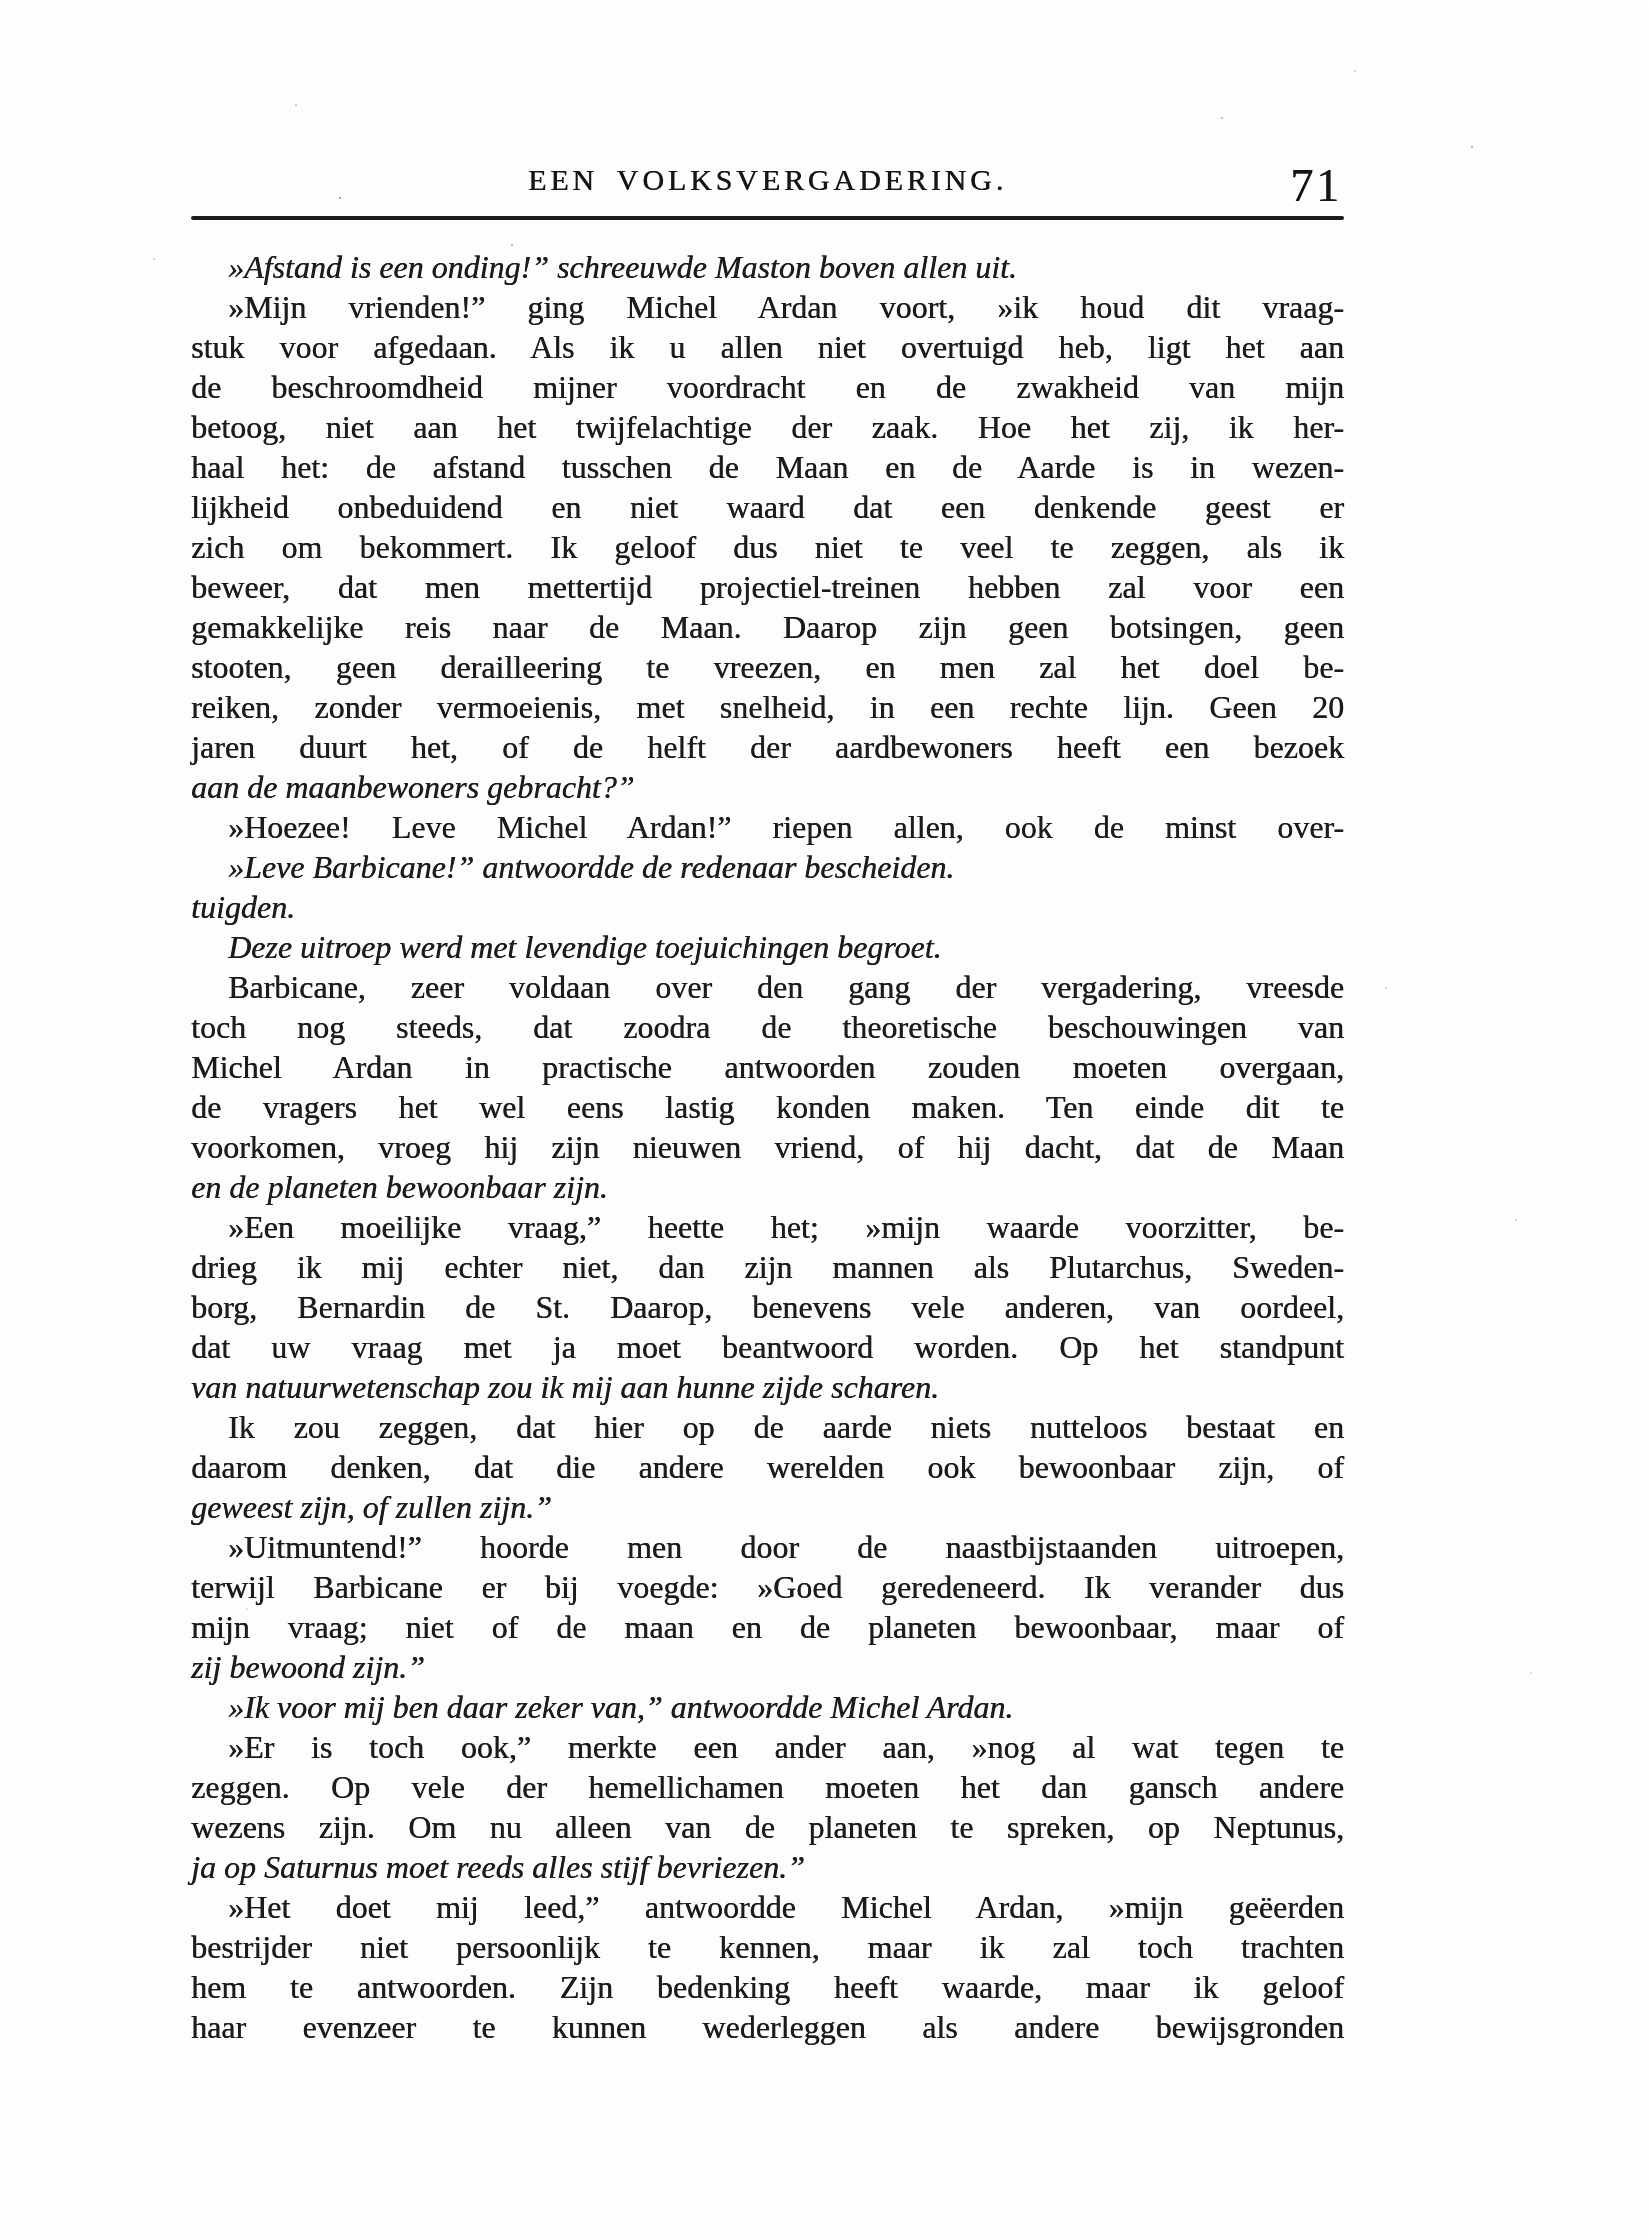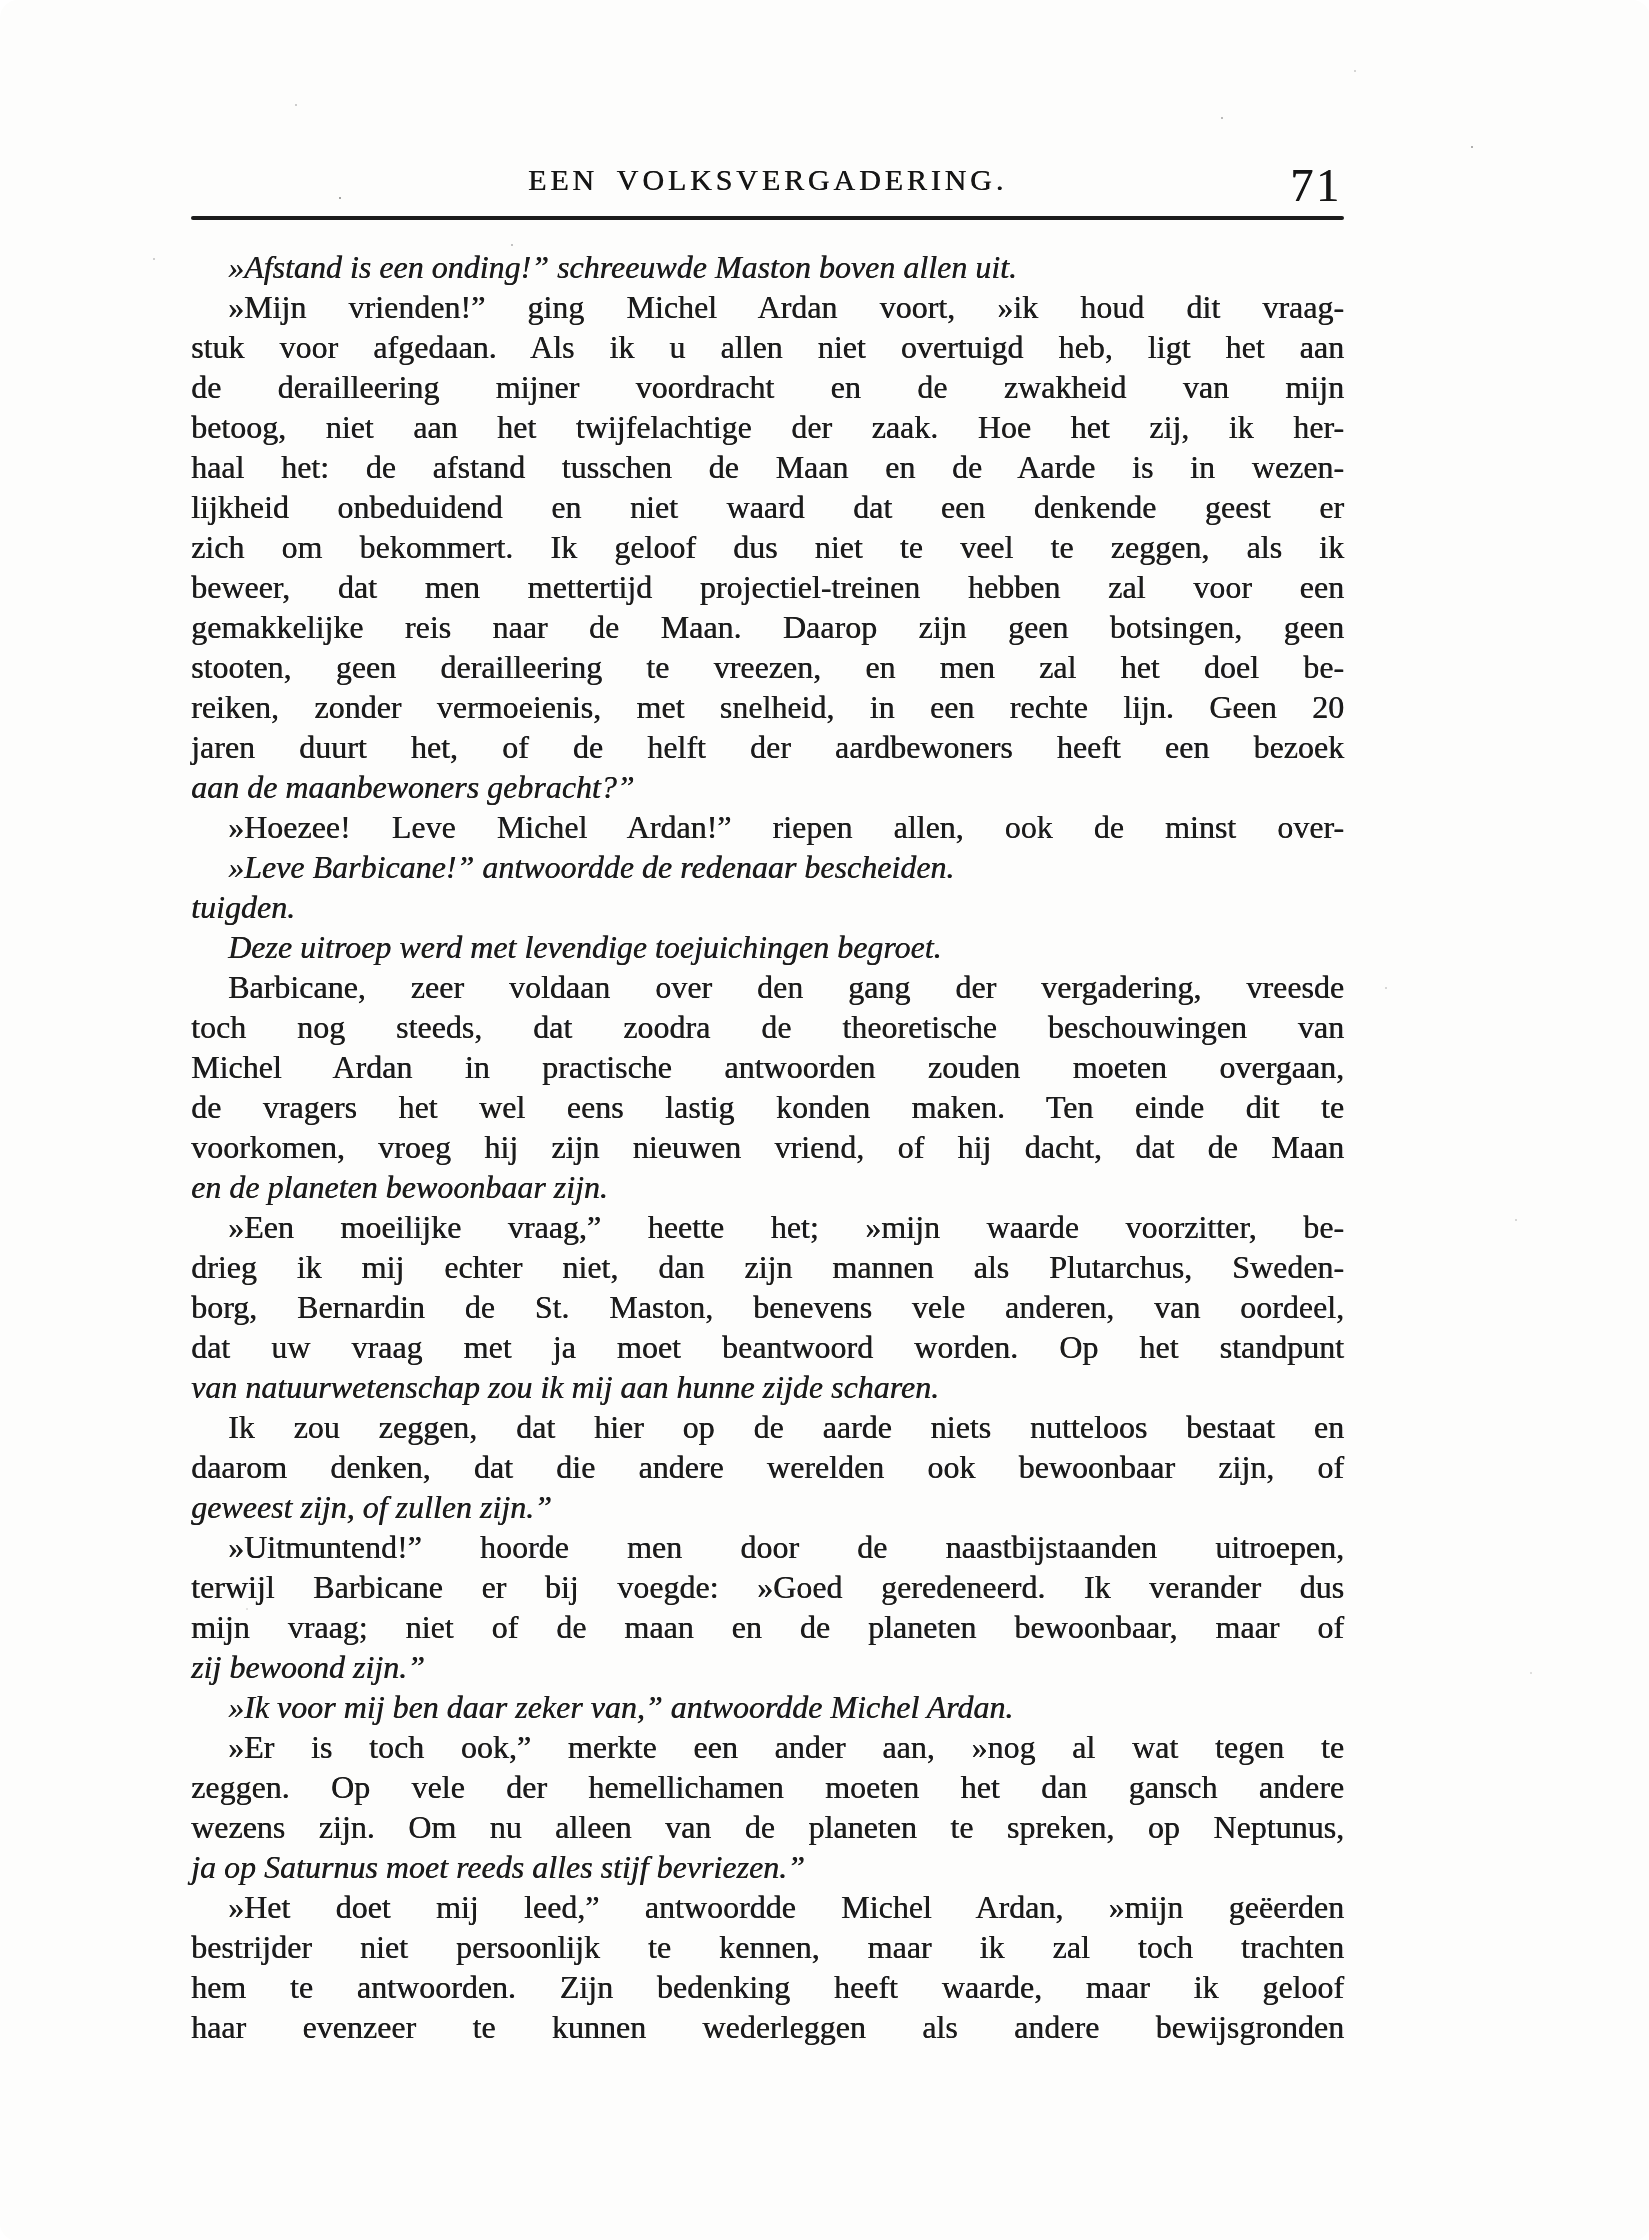--- a/index.html
+++ b/index.html
@@ -103,21 +103,21 @@
     <span class="running-title">EEN VOLKSVERGADERING.</span>
     <span class="page-number">71</span>
   </div>
 
   <div class="rule"></div>
 
   <div class="text-body">
       <div class="line first end">»Afstand is een onding!” schreeuwde Maston boven allen uit.</div>
       <div class="line first">»Mijn vrienden!” ging Michel Ardan voort, »ik houd dit vraag-</div>
       <div class="line">stuk voor afgedaan. Als ik u allen niet overtuigd heb, ligt het aan</div>
-      <div class="line">de derailleering mijner voordracht en de zwakheid van mijn</div>
+      <div class="line">de beschroomdheid mijner voordracht en de zwakheid van mijn</div>
       <div class="line">betoog, niet aan het twijfelachtige der zaak. Hoe het zij, ik her-</div>
       <div class="line">haal het: de afstand tusschen de Maan en de Aarde is in wezen-</div>
       <div class="line">lijkheid onbeduidend en niet waard dat een denkende geest er</div>
       <div class="line">zich om bekommert. Ik geloof dus niet te veel te zeggen, als ik</div>
       <div class="line">beweer, dat men mettertijd projectiel-treinen hebben zal voor een</div>
       <div class="line">gemakkelijke reis naar de Maan. Daarop zijn geen botsingen, geen</div>
       <div class="line">stooten, geen derailleering te vreezen, en men zal het doel be-</div>
       <div class="line">reiken, zonder vermoeienis, met snelheid, in een rechte lijn. Geen 20</div>
       <div class="line">jaren duurt het, of de helft der aardbewoners heeft een bezoek</div>
       <div class="line end">aan de maanbewoners gebracht?”</div>
@@ -126,21 +126,21 @@
       <div class="line end">tuigden.</div>
       <div class="line first end">Deze uitroep werd met levendige toejuichingen begroet.</div>
       <div class="line first">Barbicane, zeer voldaan over den gang der vergadering, vreesde</div>
       <div class="line">toch nog steeds, dat zoodra de theoretische beschouwingen van</div>
       <div class="line">Michel Ardan in practische antwoorden zouden moeten overgaan,</div>
       <div class="line">de vragers het wel eens lastig konden maken. Ten einde dit te</div>
       <div class="line">voorkomen, vroeg hij zijn nieuwen vriend, of hij dacht, dat de Maan</div>
       <div class="line end">en de planeten bewoonbaar zijn.</div>
       <div class="line first">»Een moeilijke vraag,” heette het; »mijn waarde voorzitter, be-</div>
       <div class="line">drieg ik mij echter niet, dan zijn mannen als Plutarchus, Sweden-</div>
-      <div class="line">borg, Bernardin de St. Maston, benevens vele anderen, van oordeel,</div>
+      <div class="line">borg, Bernardin de St. Daarop, benevens vele anderen, van oordeel,</div>
       <div class="line">dat uw vraag met ja moet beantwoord worden. Op het standpunt</div>
       <div class="line end">van natuurwetenschap zou ik mij aan hunne zijde scharen.</div>
       <div class="line first">Ik zou zeggen, dat hier op de aarde niets nutteloos bestaat en</div>
       <div class="line">daarom denken, dat die andere werelden ook bewoonbaar zijn, of</div>
       <div class="line end">geweest zijn, of zullen zijn.”</div>
       <div class="line first">»Uitmuntend!” hoorde men door de naastbijstaanden uitroepen,</div>
       <div class="line">terwijl Barbicane er bij voegde: »Goed geredeneerd. Ik verander dus</div>
       <div class="line">mijn vraag; niet of de maan en de planeten bewoonbaar, maar of</div>
       <div class="line end">zij bewoond zijn.”</div>
       <div class="line first end">»Ik voor mij ben daar zeker van,” antwoordde Michel Ardan.</div>

